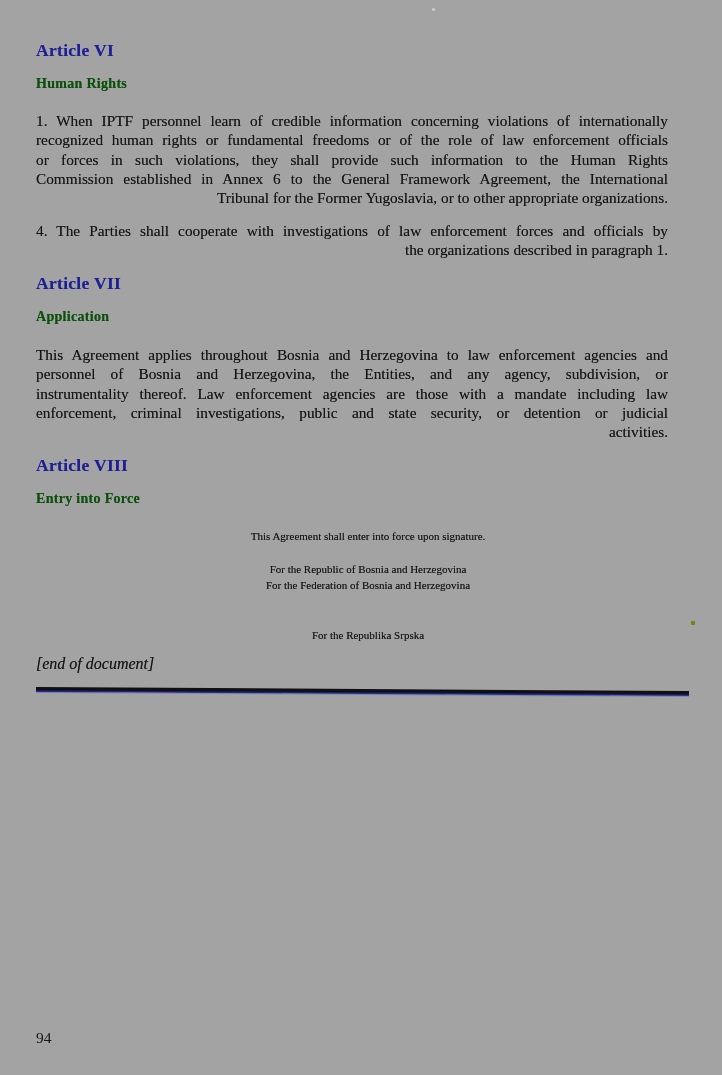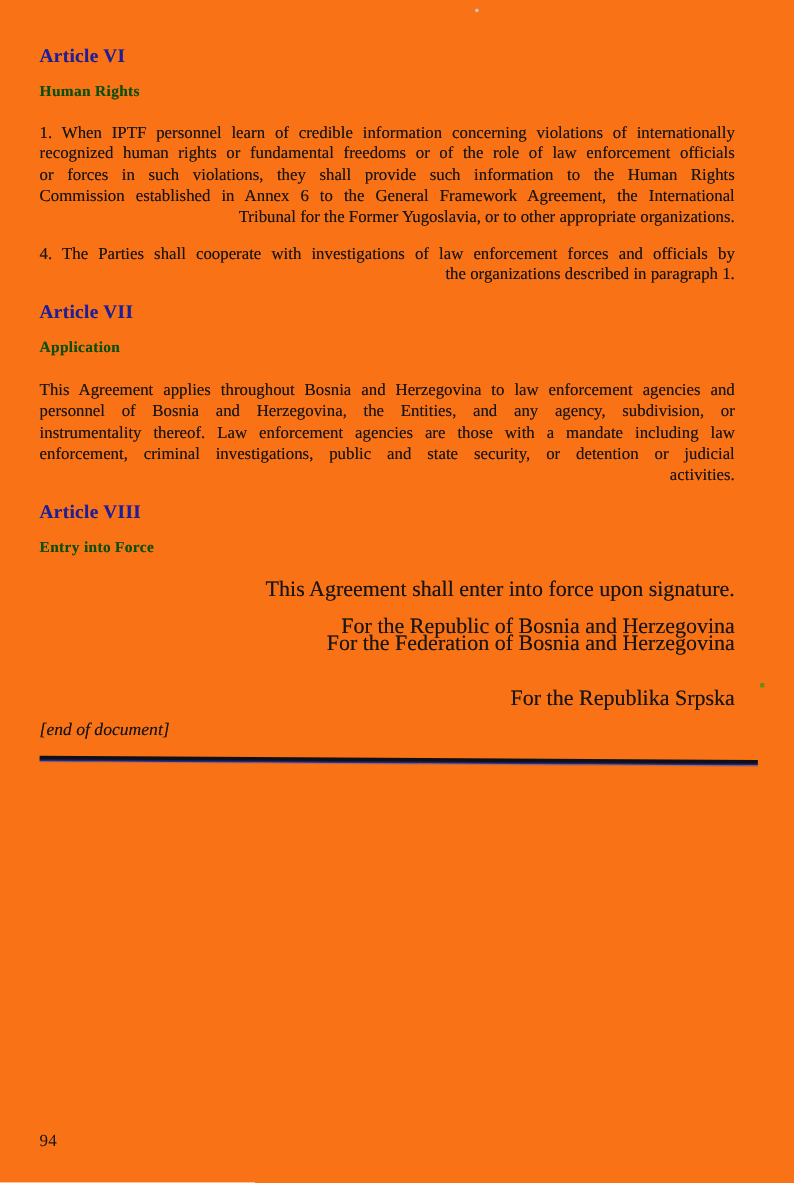--- a/index.html
+++ b/index.html
@@ -4,21 +4,21 @@
 <style>
   html, body {
     margin: 0;
     padding: 0;
     background: #ffffff;
   }
   .page {
     position: relative;
     width: 722px;
     height: 1075px;
-    background: #f97316;
+    background: #a3a3a3;
     overflow: hidden;
     font-family: "Liberation Serif", "DejaVu Serif", serif;
     color: var(--body-text, #161616);
   }
   .abs { position: absolute; left: 36px; width: 632px; }
   .art {
     font-size: 17.5px;
     font-weight: bold;
     letter-spacing: 0.3px;
     color: var(--article-heading, #1e1e96);
@@ -34,23 +34,24 @@
     text-shadow: 0 0 0.5px rgba(10,80,10,0.55);
   }
   .para { font-size: 15.3px; line-height: 19.3px; }
   .para .jl {
     text-align: justify;
     text-align-last: justify;
     white-space: nowrap;
   }
   .para .ll { text-align: right; }
   .single {
-    font-size: 20px;
+    font-size: 11px;
     line-height: 19.3px;
-    text-align: right;
+    text-align: center;
+    margin-left: 16px;
   }
   .endnote {
     font-size: 16px;
     line-height: 15px;
     text-align: left;
     font-style: italic;
   }
   .rule {
     position: absolute;
     left: 36px;

